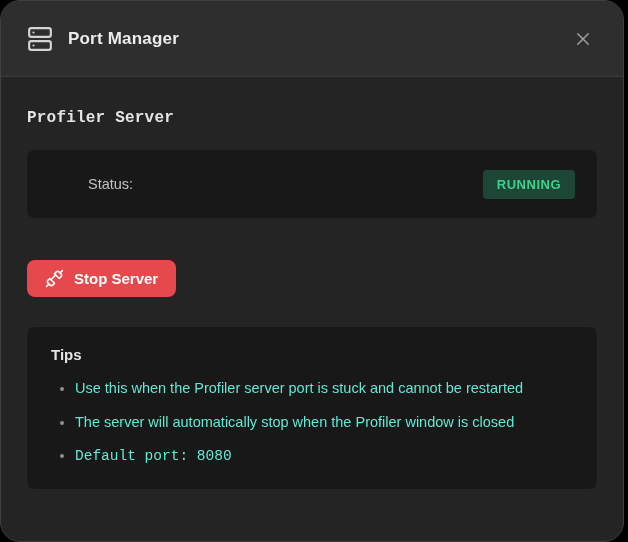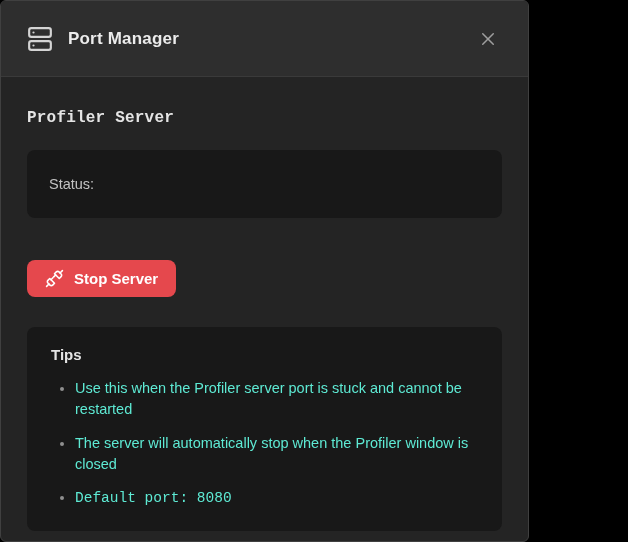--- a/index.html
+++ b/index.html
@@ -10,24 +10,24 @@
     --header-bg: #2e2e2e;
     --body-bg: #242424;
   }
   * { box-sizing: border-box; margin: 0; padding: 0; }
   html, body { background: #000; }
   body {
     font-family: "Liberation Sans", "DejaVu Sans", sans-serif;
     width: 628px; height: 542px; overflow: hidden;
   }
   .window {
-    width: 529px; height: 542px;
+    width: 624px; height: 542px;
     background: var(--body-bg);
     border: 1px solid #404040;
-    border-radius: 6px;
+    border-radius: 20px;
     overflow: hidden;
     display: flex; flex-direction: column;
   }
   .header {
     height: 76px; flex: 0 0 76px;
     background: var(--header-bg);
     border-bottom: 1px solid #3a3a3a;
     display: flex; align-items: center;
     padding: 0 22px 0 26px;
   }
@@ -54,20 +54,21 @@
   }
   .status-panel {
     margin-top: 23px;
     background: var(--panel-bg);
     border-radius: 8px;
     padding: 14px 22px;
   }
   .status-row {
     display: flex; align-items: center; justify-content: space-between;
     min-height: 40px;
+    margin-left: 39px;
   }
   .status-row + .status-row { margin-top: 6px; }
   .row-label { font-size: 14.5px; color: #c3c3c3; }
   .status-badge {
     background: var(--badge-bg); color: var(--badge-text);
     font-size: 13px; font-weight: 700; letter-spacing: 0.5px;
     padding: 7px 14px; border-radius: 4px;
   }
   .port-value {
     font-family: "DejaVu Sans Mono", "Liberation Mono", monospace;
@@ -123,20 +124,21 @@
     </button>
   </div>
 
   <div class="content">
 
     <div class="section-heading">Profiler Server</div>
 
     <div class="status-panel">
       <div class="status-row">
         <span class="row-label">Status:</span>
+        <span class="status-badge">RUNNING</span>
       </div>
     </div>
 
     <button class="stop-btn">
       <span class="btn-icon">
         <svg width="19" height="19" viewBox="0 0 24 24" fill="none" stroke="currentColor" stroke-width="2" stroke-linecap="round" stroke-linejoin="round">
           <path d="m19 5 3-3"></path>
           <path d="m2 22 3-3"></path>
           <path d="M6.3 20.3a2.4 2.4 0 0 0 3.4 0L12 18l-6-6-2.3 2.3a2.4 2.4 0 0 0 0 3.4Z"></path>
           <path d="M7.5 13.5 10 11"></path>

